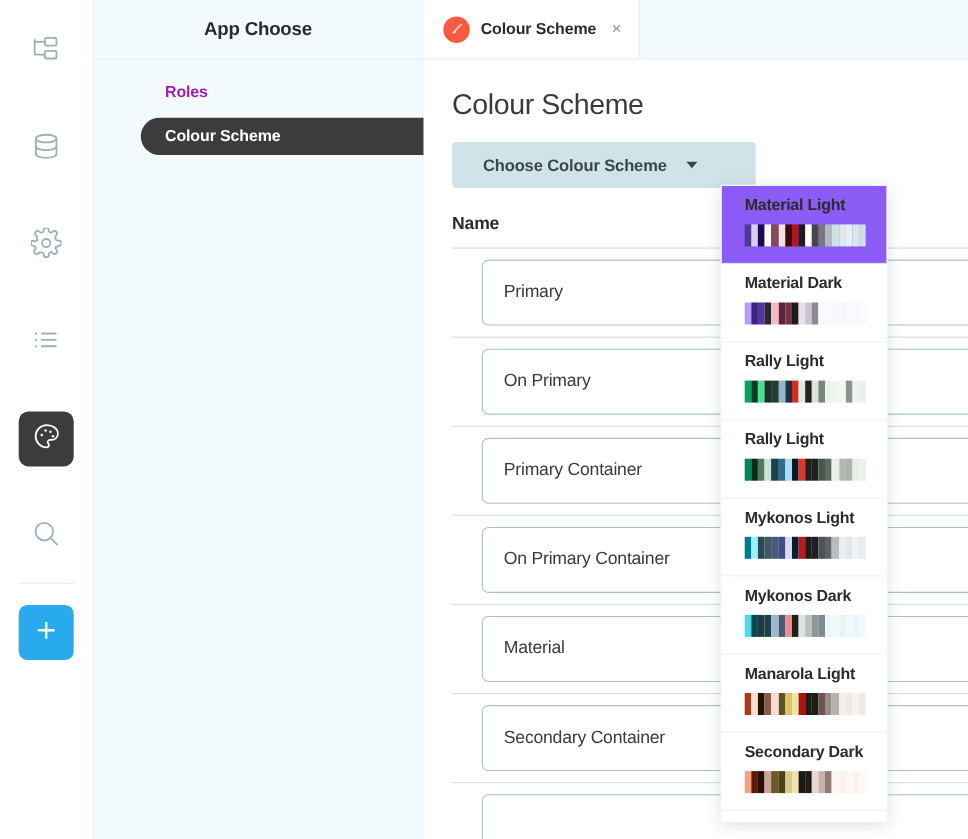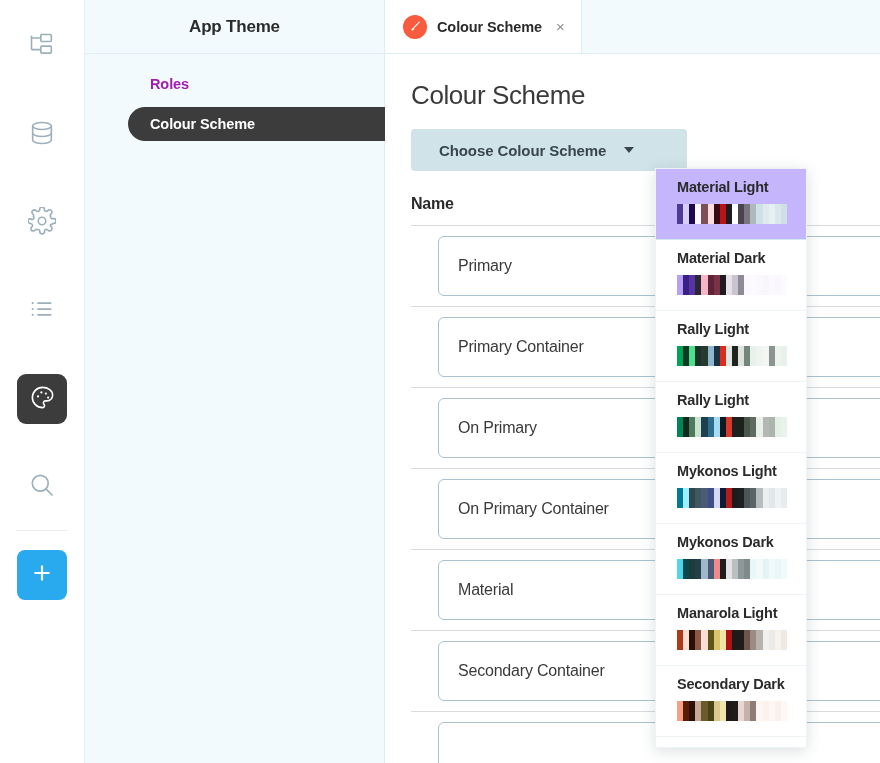--- a/index.html
+++ b/index.html
@@ -161,21 +161,21 @@
     border: 1px solid #eef3f5;
     box-shadow: 0 3px 14px rgba(40,60,70,0.16);
     overflow: hidden;
     z-index: 40;
   }
   .menu-item {
     height: 71px;
     padding: 10px 20px 0 21px;
     border-bottom: 1px solid #eef3f5;
   }
-  .menu-item.sel { background: #c4b5fd; border-bottom-color: #d4e8ef; }
+  .menu-item.sel { background: #8b5cf6; border-bottom-color: #d4e8ef; }
   .menu-item-label {
     font-size: 14.5px; font-weight: 700; color: #2b2b2b;
     letter-spacing: -0.2px; white-space: nowrap;
     margin-bottom: 9px;
   }
   .swatch { display: flex; height: 20px; width: 110px; }
   .swatch i { display: block; height: 100%; flex: 1 1 auto; }
 </style>
 </head>
 <body>
@@ -260,21 +260,21 @@
       <span>
         <svg width="26" height="26" viewBox="0 0 24 24" fill="none" stroke="currentColor" stroke-width="2">
           <path d="M12 5v14M5 12h14"></path>
         </svg>
       </span>
     </div>
   </div>
 
   <div class="panel">
     <div class="panel-head">
-      <div class="panel-head-title">App Theme</div>
+      <div class="panel-head-title">App Choose</div>
     </div>
     <div class="panel-body">
       <div class="tree-item">
         <span>Roles</span>
       </div>
       <div style="height:7px"></div>
       <div class="tree-item selected">
         <span>Colour Scheme</span>
       </div>
     </div>
@@ -305,24 +305,24 @@
         <span class="caret"></span>
       </div>
 
       <div class="table">
         <div class="th">Name</div>
         <div id="rows">
             <div class="row">
               <div class="cell-box">Primary</div>
             </div>
             <div class="row">
+              <div class="cell-box">On Primary</div>
+            </div>
+            <div class="row">
               <div class="cell-box">Primary Container</div>
-            </div>
-            <div class="row">
-              <div class="cell-box">On Primary</div>
             </div>
             <div class="row">
               <div class="cell-box">On Primary Container</div>
             </div>
             <div class="row">
               <div class="cell-box">Material</div>
             </div>
             <div class="row">
               <div class="cell-box">Secondary Container</div>
             </div>

